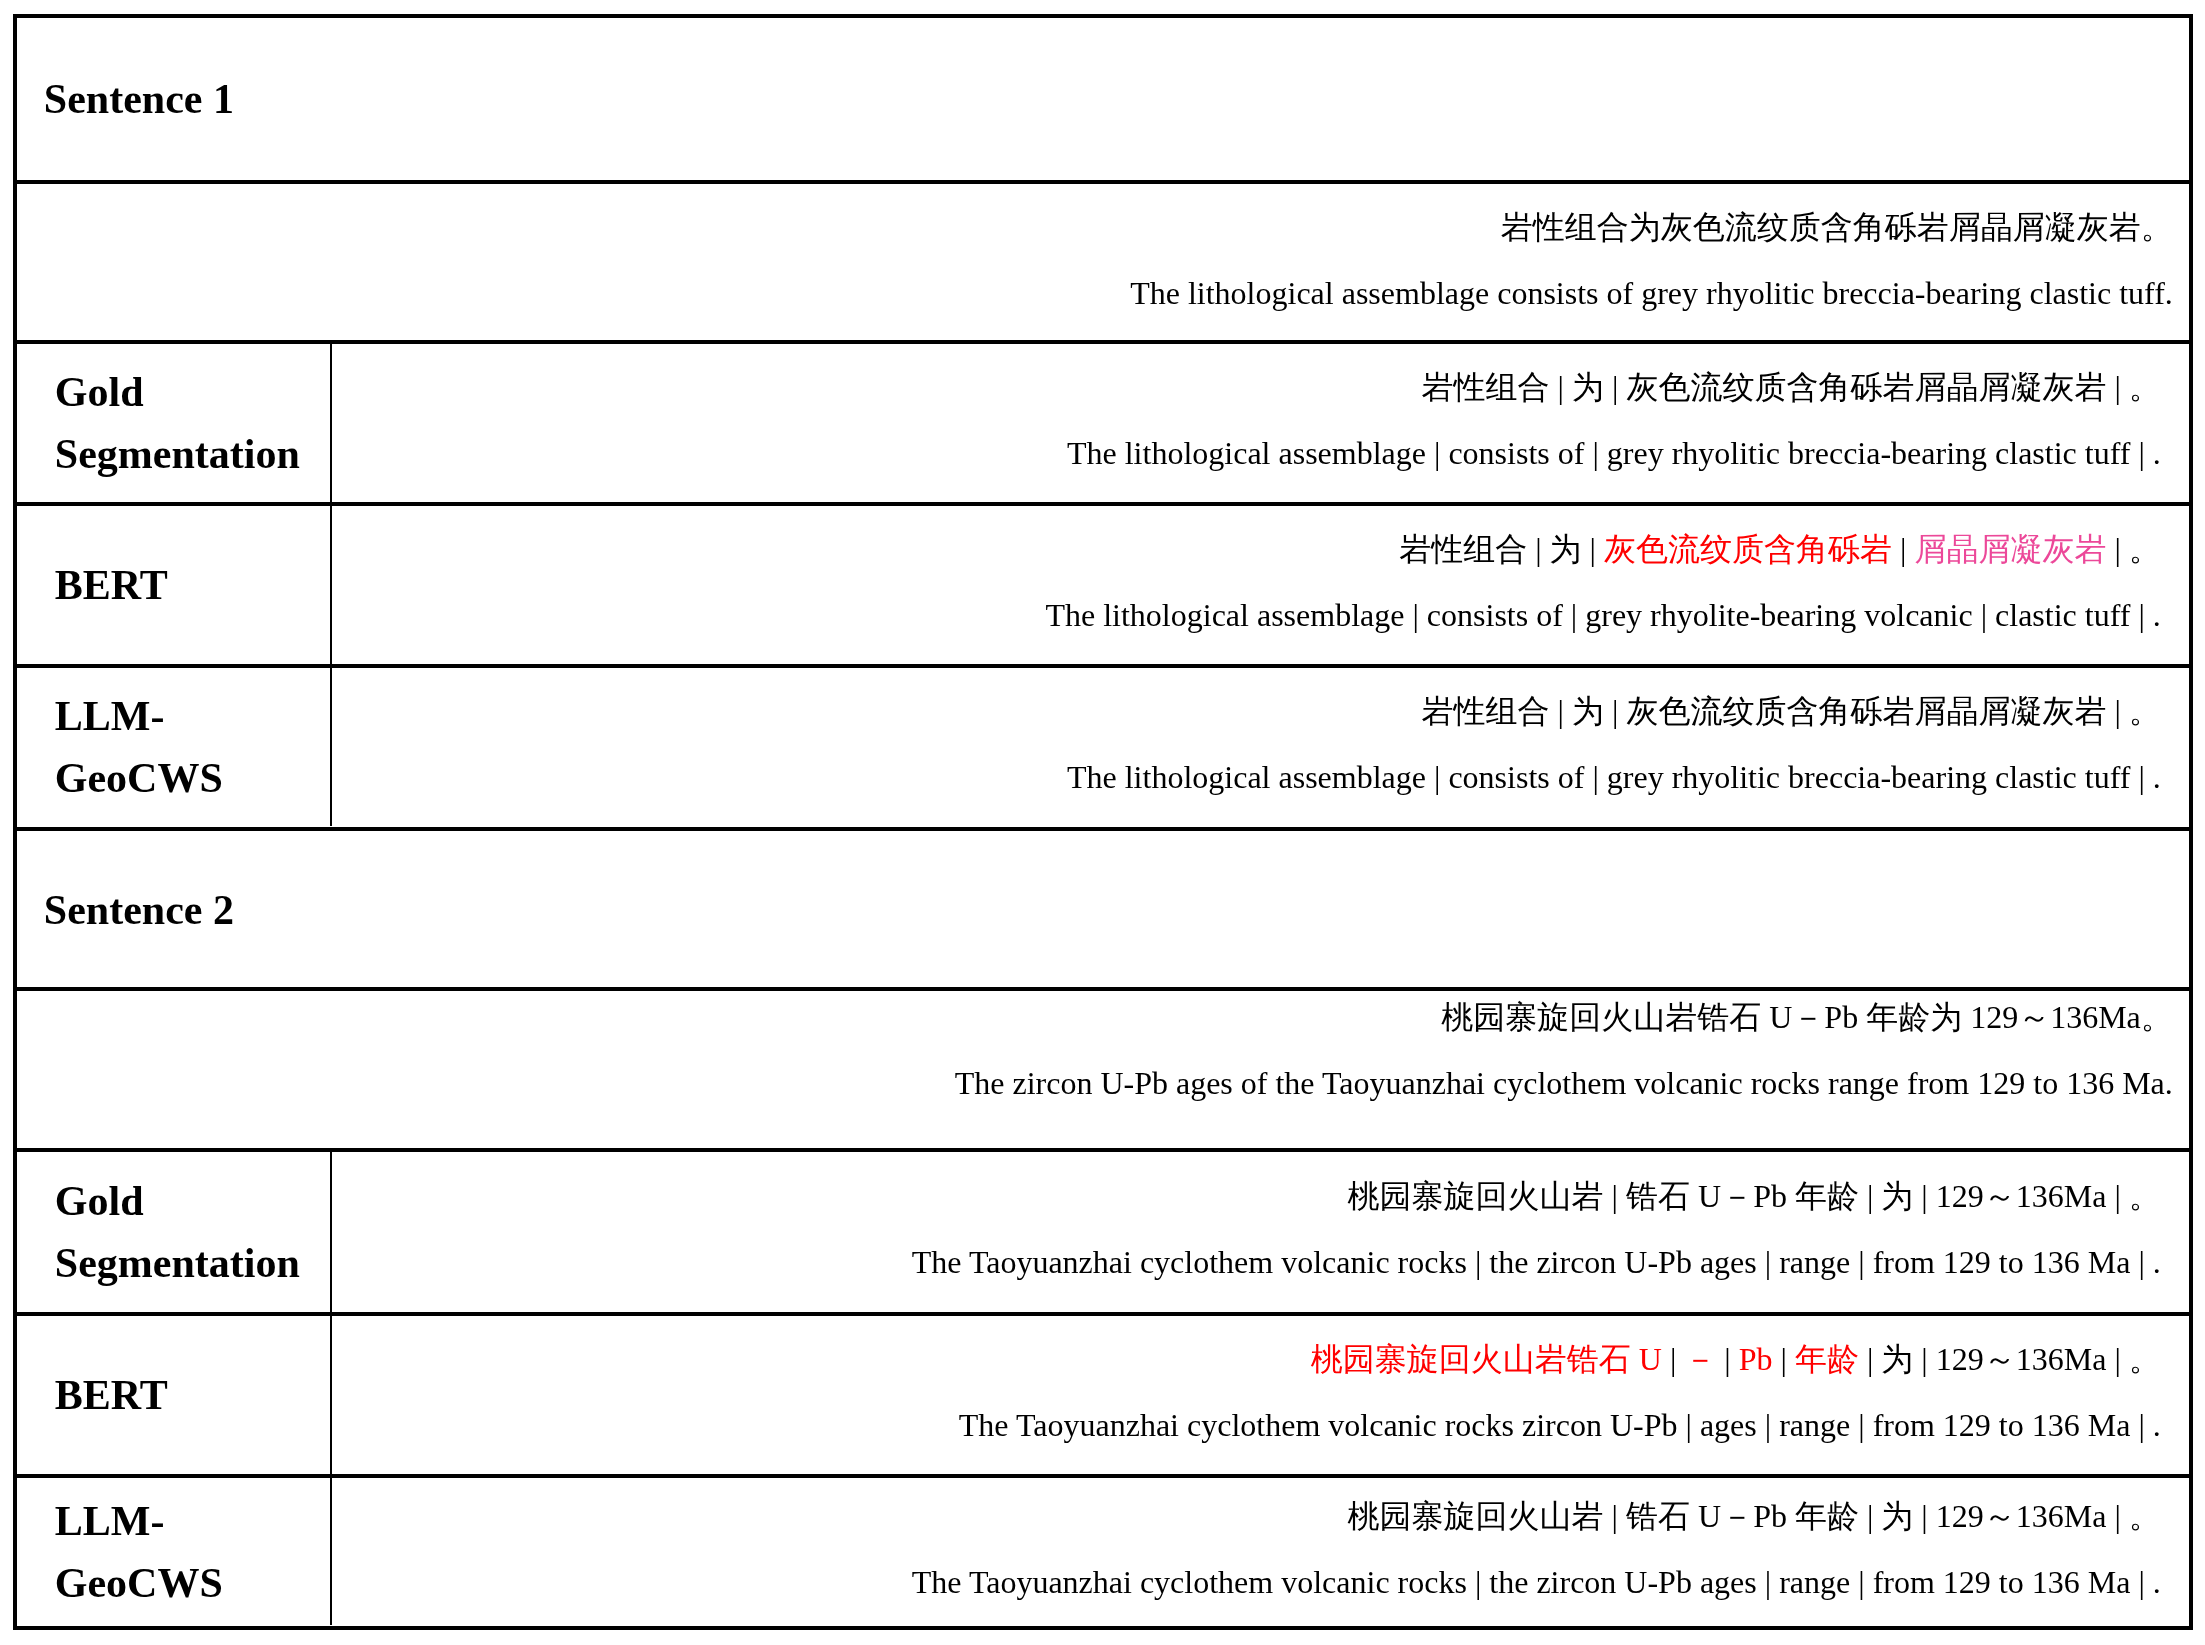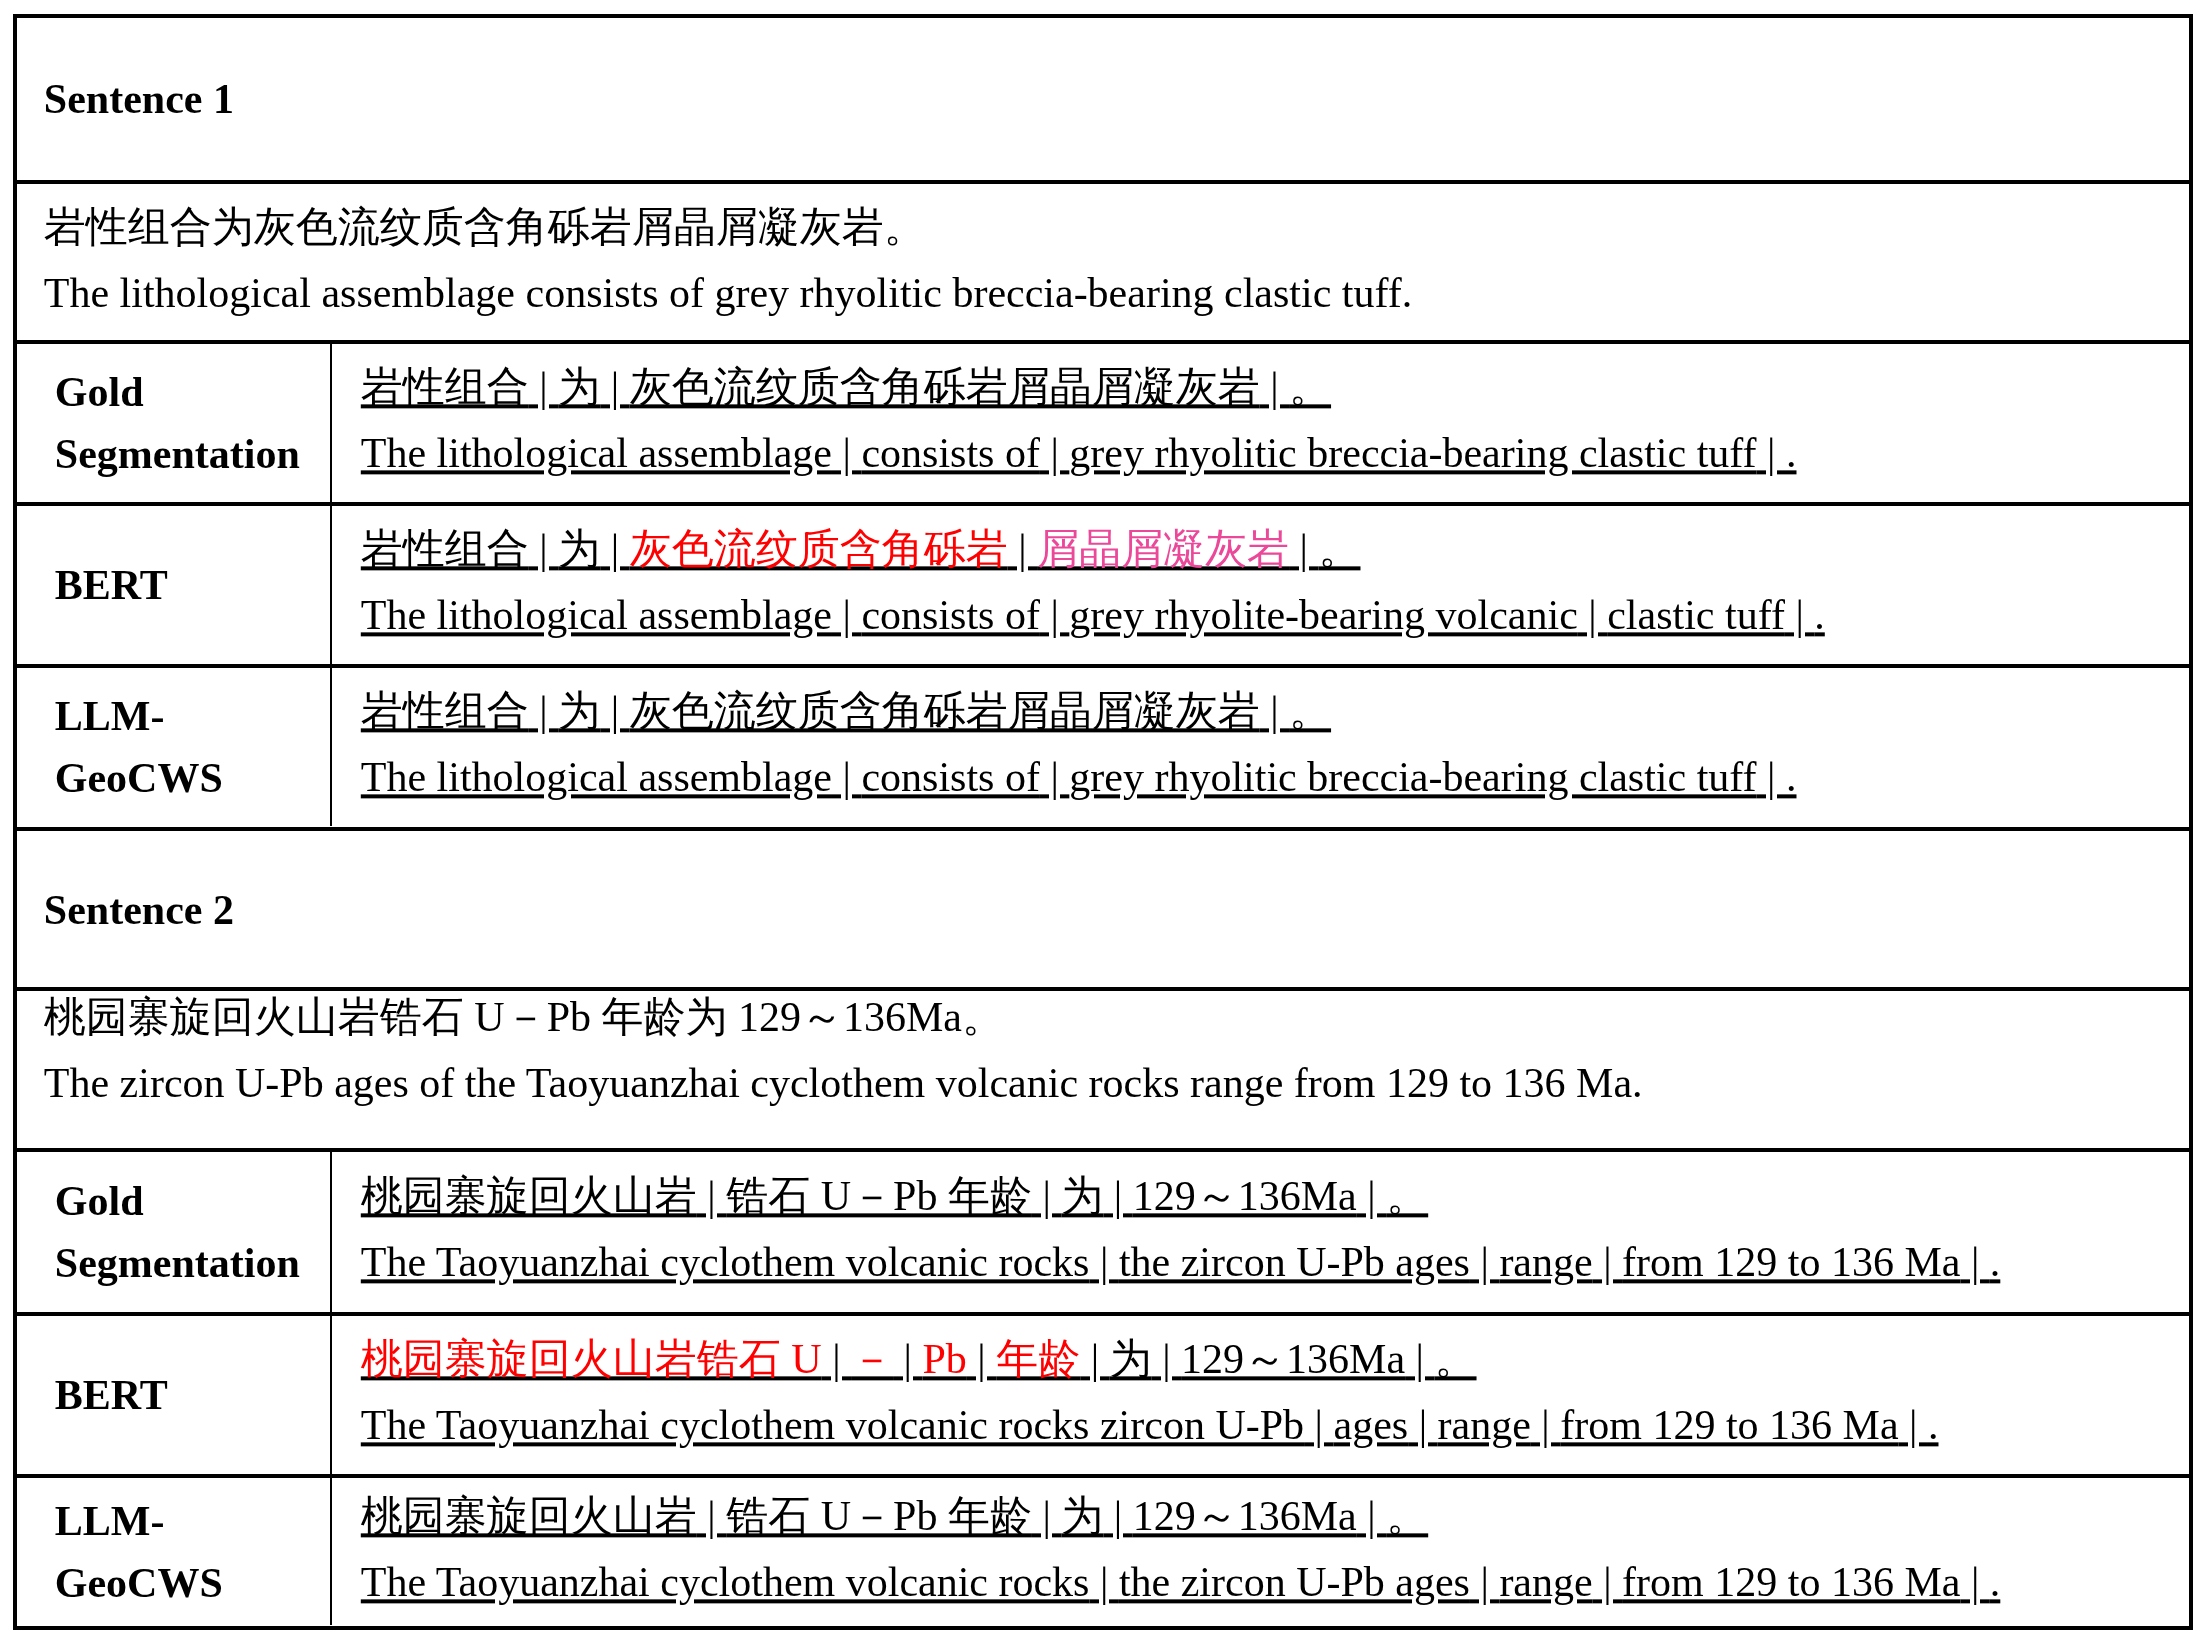--- a/index.html
+++ b/index.html
@@ -5,27 +5,27 @@
   html, body { margin: 0; padding: 0; background: #ffffff; }
   body { width: 2205px; height: 1645px; position: relative; overflow: hidden;
          font-family: "Liberation Serif", "DejaVu Serif", serif; color: #000; }
   .table { position: absolute; left: 12.8px; top: 14.4px; width: 2180px; height: 1616px;
            border: 4.8px solid #000; box-sizing: border-box; }
   .row { position: absolute; left: 0; right: 0; box-sizing: border-box; }
   .row.bt { border-top: 4px solid #000; }
   .hdr-text { position: absolute; left: 27px; top: 50%; transform: translateY(-50%);
               font-weight: bold; font-size: 42px; line-height: 1; white-space: nowrap; }
   .full-cell { position: absolute; left: 27px; right: 16px; top: 50%; transform: translateY(-52%); }
-  .line { font-size: 42px; line-height: 66px; white-space: nowrap; }
+  .line { font-size: 32px; line-height: 66px; white-space: nowrap; text-align: right; }
   .label-cell { position: absolute; left: 0; top: 0; bottom: 0; width: 315px;
                 border-right: 2.4px solid #000; box-sizing: border-box; }
   .label-text { position: absolute; left: 38px; top: 50%; transform: translateY(-50%);
                 font-weight: bold; font-size: 42px; line-height: 62px; white-space: nowrap; }
   .content-cell { position: absolute; left: 315px; right: 0; top: 0; bottom: 0; }
-  .content-inner { position: absolute; left: 29px; right: 16px; top: 50%; transform: translateY(-52%); text-decoration: underline; }
+  .content-inner { position: absolute; left: 29px; right: 28px; top: 50%; transform: translateY(-52%); }
   .seg { }
   .seg.err { color: #ff0000; }
   .sep { color: #000; }
 </style>
 </head>
 <body>
 
 <div class="table">
 
   <div class="row" style="top:0; height:162px;">

